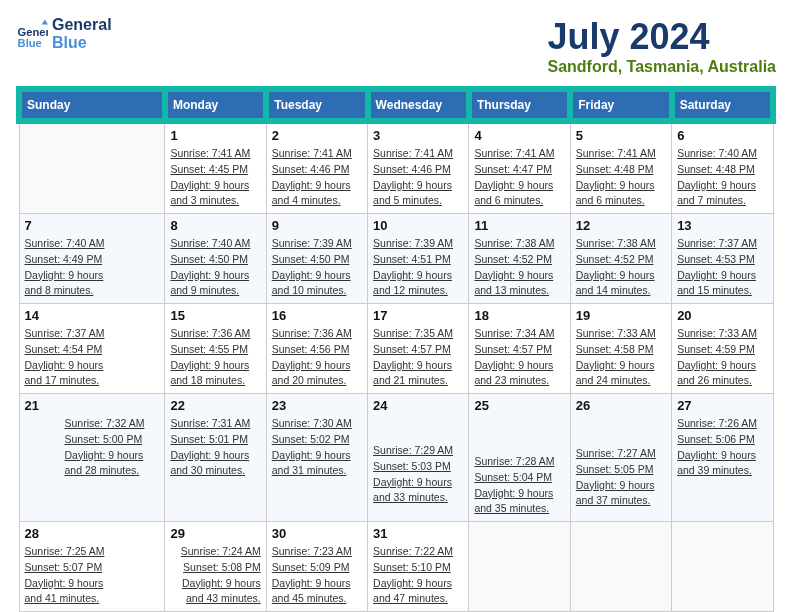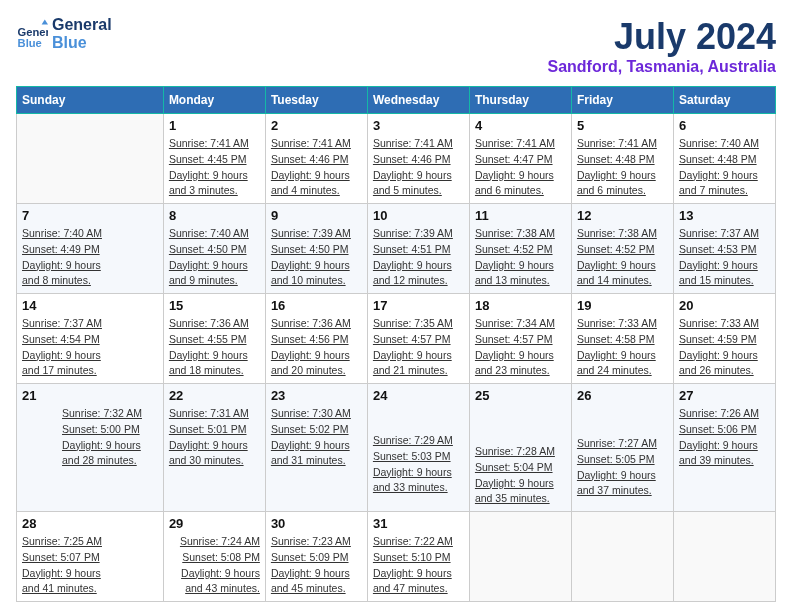--- a/index.html
+++ b/index.html
@@ -19,45 +19,45 @@
     .logo {
       display: flex;
       align-items: center;
       gap: 4px;
     }
     .logo-icon {
       width: 32px;
       height: 32px;
     }
     .title-block {
-      text-align: right;
+      text-align: left;
     }
     .month-title {
       font-size: 36px;
       font-weight: bold;
       color: #1a3a6b;
     }
     .location-title {
       font-size: 16px;
-      color: #6d28d9;
+      color: #4d7c0f;
       font-weight: 600;
     }
     table {
       width: 100%;
       border-collapse: collapse;
       font-size: 11px;
     }
     thead tr th {
       background-color: #2e6db4;
       color: #fff;
       text-align: left;
       padding: 6px 5px;
       font-size: 12px;
       font-weight: 600;
-      border: 1px solid #14b8a6;
+      border: 6px solid #14b8a6;
     }
     tbody tr td {
       border: 1px solid #ccc;
       vertical-align: top;
       padding: 4px 5px;
       height: 80px;
       background: #fff;
     }
     tbody tr:nth-child(even) td {
       background: #f5f8fc;

